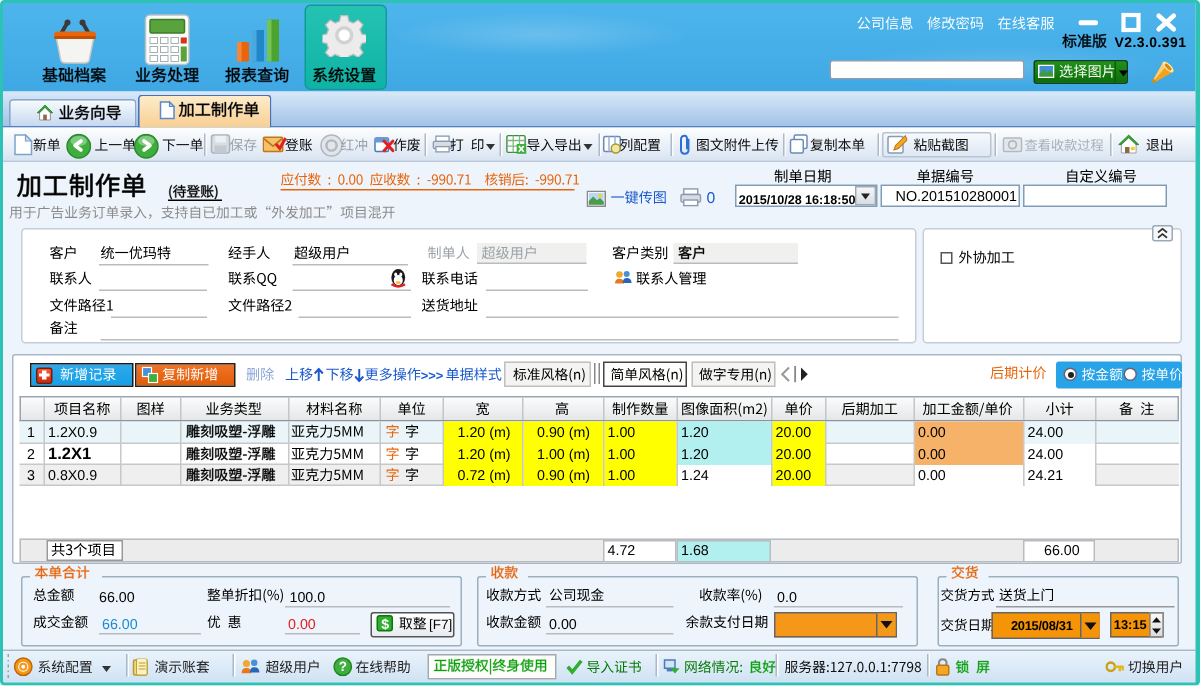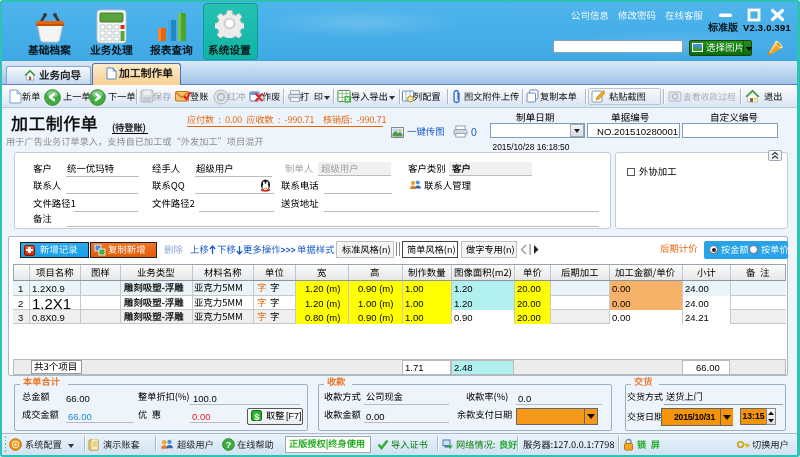--- a/index.html
+++ b/index.html
@@ -698,21 +698,21 @@
 <svg class="vt " style="left:710px;top:113px" width="49" height="11">
     <g transform="translate(0,8) scale(0.0096,-0.0096)" fill="#000">
       <use href="#u81ea" x="0"></use>
       <use href="#u5b9a" x="1000"></use>
       <use href="#u4e49" x="2000"></use>
       <use href="#u7f16" x="3000"></use>
       <use href="#u53f7" x="4000"></use>
     </g>
   </svg>
 <div style="position:absolute;left:490px;top:122.5px;width:95px;height:15.5px;background:#fff;border:1px solid #7f9db9"></div>
-<div style="position:absolute;left:492.5px;top:142px;font-size:8.4px;color:#000;font-weight:normal;white-space:pre;line-height:10.4px;">2015/10/28 16:18:50</div>
+<div style="position:absolute;left:492.5px;top:128px;font-size:8.4px;color:#000;font-weight:bold;white-space:pre;line-height:10.4px;">2015/10/28 16:18:50</div>
 <div style="position:absolute;left:570px;top:124px;width:14px;height:13px;background:linear-gradient(180deg,#f4f6f8,#d8dde4);border:1px solid #a0a8b4"></div>
 <div class="abs" style="left:573.5px;top:129px;border:3.4px solid transparent;border-top:4.4px solid #222"></div>
 <div style="position:absolute;left:587px;top:123px;width:93px;height:15px;background:#fff;border:1px solid #7f9db9"></div>
 <div style="position:absolute;left:597px;top:125.5px;font-size:9.6px;color:#000;font-weight:normal;white-space:pre;line-height:11.6px;">NO.201510280001</div>
 <div style="position:absolute;left:682px;top:123px;width:96px;height:15px;background:#fff;border:1px solid #7f9db9"></div>
 <svg class="vt " style="left:6px;top:137px" width="259" height="11">
     <g transform="translate(0,8) scale(0.0092,-0.0092)" fill="#8a8a8a">
       <use href="#u7528" x="0"></use>
       <use href="#u4e8e" x="1000"></use>
       <use href="#u5e7f" x="2000"></use>
@@ -1224,21 +1224,21 @@
 <div style="position:absolute;left:685px;top:283px;font-size:9.5px;color:#000;font-weight:normal;white-space:pre;line-height:11.5px;z-index:4">24.00</div>
 <div style="position:absolute;left:13px;top:296px;width:773px;height:14px;background:#ffffff;border-bottom:1px solid #c8c8c8"></div>
 <div style="position:absolute;left:296px;top:296px;width:52px;height:14px;background:#ffff00"></div>
 <div style="position:absolute;left:349px;top:296px;width:53px;height:14px;background:#ffff00"></div>
 <div style="position:absolute;left:403px;top:296px;width:48px;height:14px;background:#ffff00"></div>
 <div style="position:absolute;left:452px;top:296px;width:62px;height:14px;background:#b2f0f0"></div>
 <div style="position:absolute;left:515px;top:296px;width:35px;height:14px;background:#ffff00"></div>
 <div style="position:absolute;left:610px;top:296px;width:72px;height:14px;background:#f7b26a"></div>
 <div style="position:absolute;left:683px;top:296px;width:47px;height:14px;background:#ffffff"></div>
 <div style="position:absolute;left:18px;top:298px;font-size:9.5px;color:#000;font-weight:normal;white-space:pre;line-height:11.5px;">2</div>
-<div style="position:absolute;left:32px;top:298px;font-size:15px;color:#000;font-weight:normal;white-space:pre;line-height:11.5px;">1.2X1</div>
+<div style="position:absolute;left:32px;top:298px;font-size:11px;color:#000;font-weight:bold;white-space:pre;line-height:11.5px;">1.2X1</div>
 <svg class="vt " style="left:124px;top:298px" width="61" height="11">
     <g transform="translate(0,8) scale(0.0094,-0.0094)" fill="#000" stroke="#000" stroke-width="26">
       <use href="#u96d5" x="0"></use>
       <use href="#u523b" x="1000"></use>
       <use href="#u5438" x="2000"></use>
       <use href="#u5851" x="3000"></use>
       <use href="#u2d" x="4000"></use>
       <use href="#u6d6e" x="4347"></use>
       <use href="#u96d5" x="5347"></use>
     </g>
@@ -1304,42 +1304,42 @@
 <svg class="vt " style="left:257px;top:312px" width="11" height="11">
     <g transform="translate(0,8) scale(0.0094,-0.0094)" fill="#e8640a">
       <use href="#u5b57" x="0"></use>
     </g>
   </svg>
 <svg class="vt " style="left:270px;top:312px" width="11" height="11">
     <g transform="translate(0,8) scale(0.0094,-0.0094)" fill="#000">
       <use href="#u5b57" x="0"></use>
     </g>
   </svg>
-<div style="position:absolute;left:305px;top:312px;font-size:9.5px;color:#000;font-weight:normal;white-space:pre;line-height:11.5px;z-index:4">0.80 (m)</div>
+<div style="position:absolute;left:305px;top:312px;font-size:9.5px;color:#000;font-weight:normal;white-space:pre;line-height:11.5px;z-index:4">0.72 (m)</div>
 <div style="position:absolute;left:358px;top:312px;font-size:9.5px;color:#000;font-weight:normal;white-space:pre;line-height:11.5px;z-index:4">0.90 (m)</div>
 <div style="position:absolute;left:405px;top:312px;font-size:9.5px;color:#000;font-weight:normal;white-space:pre;line-height:11.5px;z-index:4">1.00</div>
-<div style="position:absolute;left:454px;top:312px;font-size:9.5px;color:#000;font-weight:normal;white-space:pre;line-height:11.5px;z-index:4">0.90</div>
+<div style="position:absolute;left:454px;top:312px;font-size:9.5px;color:#000;font-weight:normal;white-space:pre;line-height:11.5px;z-index:4">1.24</div>
 <div style="position:absolute;left:517px;top:312px;font-size:9.5px;color:#000;font-weight:normal;white-space:pre;line-height:11.5px;z-index:4">20.00</div>
 <div style="position:absolute;left:612px;top:312px;font-size:9.5px;color:#000;font-weight:normal;white-space:pre;line-height:11.5px;z-index:4">0.00</div>
 <div style="position:absolute;left:685px;top:312px;font-size:9.5px;color:#000;font-weight:normal;white-space:pre;line-height:11.5px;z-index:4">24.21</div>
 <div style="position:absolute;left:13px;top:359px;width:773px;height:16px;background:#ececec;border:1px solid #b8bcc0"></div>
 <div style="position:absolute;left:31px;top:360px;width:51px;height:14px;background:#fff;border:1px solid #999"></div>
 <svg class="vt " style="left:34px;top:361.5px" width="45" height="11">
     <g transform="translate(0,8) scale(0.0095,-0.0095)" fill="#000">
       <use href="#u5171" x="0"></use>
       <use href="#u33" x="1000"></use>
       <use href="#u4e2a" x="1555"></use>
       <use href="#u9879" x="2555"></use>
       <use href="#u76ee" x="3555"></use>
     </g>
   </svg>
 <div style="position:absolute;left:402px;top:359.5px;width:49px;height:15px;background:#fff;border:1px solid #b8bcc0"></div>
-<div style="position:absolute;left:405px;top:361.5px;font-size:9.5px;color:#000;font-weight:normal;white-space:pre;line-height:11.5px;">1.71</div>
+<div style="position:absolute;left:405px;top:361.5px;font-size:9.5px;color:#000;font-weight:normal;white-space:pre;line-height:11.5px;">4.72</div>
 <div style="position:absolute;left:451px;top:359.5px;width:63px;height:15px;background:#b2f0f0;border:1px solid #b8bcc0"></div>
-<div style="position:absolute;left:454px;top:361.5px;font-size:9.5px;color:#000;font-weight:normal;white-space:pre;line-height:11.5px;">2.48</div>
+<div style="position:absolute;left:454px;top:361.5px;font-size:9.5px;color:#000;font-weight:normal;white-space:pre;line-height:11.5px;">1.68</div>
 <div style="position:absolute;left:682px;top:359.5px;width:48px;height:15px;background:#fff;border:1px solid #b8bcc0"></div>
 <div style="position:absolute;left:696px;top:361.5px;font-size:9.5px;color:#000;font-weight:normal;white-space:pre;line-height:11.5px;">66.00</div>
 <div style="position:absolute;left:14px;top:384px;width:294px;height:47px;border:1px solid #9ab0c0;border-radius:2px"></div>
 <div style="position:absolute;left:20px;top:378px;width:48px;height:10px;background:#eef4fb"></div>
 <svg class="vt " style="left:23px;top:377px" width="38" height="11">
     <g transform="translate(0,8) scale(0.0092,-0.0092)" fill="#e8640a" stroke="#e8640a" stroke-width="26">
       <use href="#u672c" x="0"></use>
       <use href="#u5355" x="1000"></use>
       <use href="#u5408" x="2000"></use>
       <use href="#u8ba1" x="3000"></use>
@@ -1481,21 +1481,21 @@
 <div style="position:absolute;left:664px;top:403.5px;width:119px;height:1px;background:#999"></div>
 <svg class="vt " style="left:627px;top:412px" width="37" height="10">
     <g transform="translate(0,8) scale(0.009,-0.009)" fill="#000">
       <use href="#u4ea4" x="0"></use>
       <use href="#u8d27" x="1000"></use>
       <use href="#u65e5" x="2000"></use>
       <use href="#u671f" x="3000"></use>
     </g>
   </svg>
 <div style="position:absolute;left:661px;top:407.5px;width:72px;height:18.5px;background:#f59406;border:1.5px solid #666"></div>
-<div style="position:absolute;left:674px;top:412px;font-size:8.6px;color:#000;font-weight:bold;white-space:pre;line-height:10.6px;letter-spacing:-.2px">2015/10/31</div>
+<div style="position:absolute;left:674px;top:412px;font-size:8.6px;color:#000;font-weight:bold;white-space:pre;line-height:10.6px;letter-spacing:-.2px">2015/08/31</div>
 <div style="position:absolute;left:720px;top:409px;width:12.5px;height:15.5px;background:#f59406;border-left:1px solid #666"></div>
 <div class="abs" style="left:722.5px;top:414.5px;border:4px solid transparent;border-top:5.5px solid #111"></div>
 <div style="position:absolute;left:740px;top:408px;width:35px;height:17px;background:#f59406;border:1px solid #666"></div>
 <div style="position:absolute;left:742.5px;top:411px;font-size:8.6px;color:#000;font-weight:bold;white-space:pre;line-height:10.6px;">13:15</div>
 <div style="position:absolute;left:766px;top:408px;width:9.5px;height:17px;background:linear-gradient(180deg,#fafafa,#d8dce0);border:1px solid #888"></div>
 <svg class="abs" style="left:767px;top:410.5px" width="8" height="12" viewBox="0 0 8 12">
 <path d="M4 0.5 L7 4 L1 4 Z" fill="#111"></path>
     <path d="M4 11.5 L7 8 L1 8 Z" fill="#111"></path>
   </svg>
 <div style="position:absolute;left:2px;top:433px;width:795px;height:22px;background:linear-gradient(180deg,#eaf3fc,#cfe2f3);border-top:1px solid #fff"></div>

